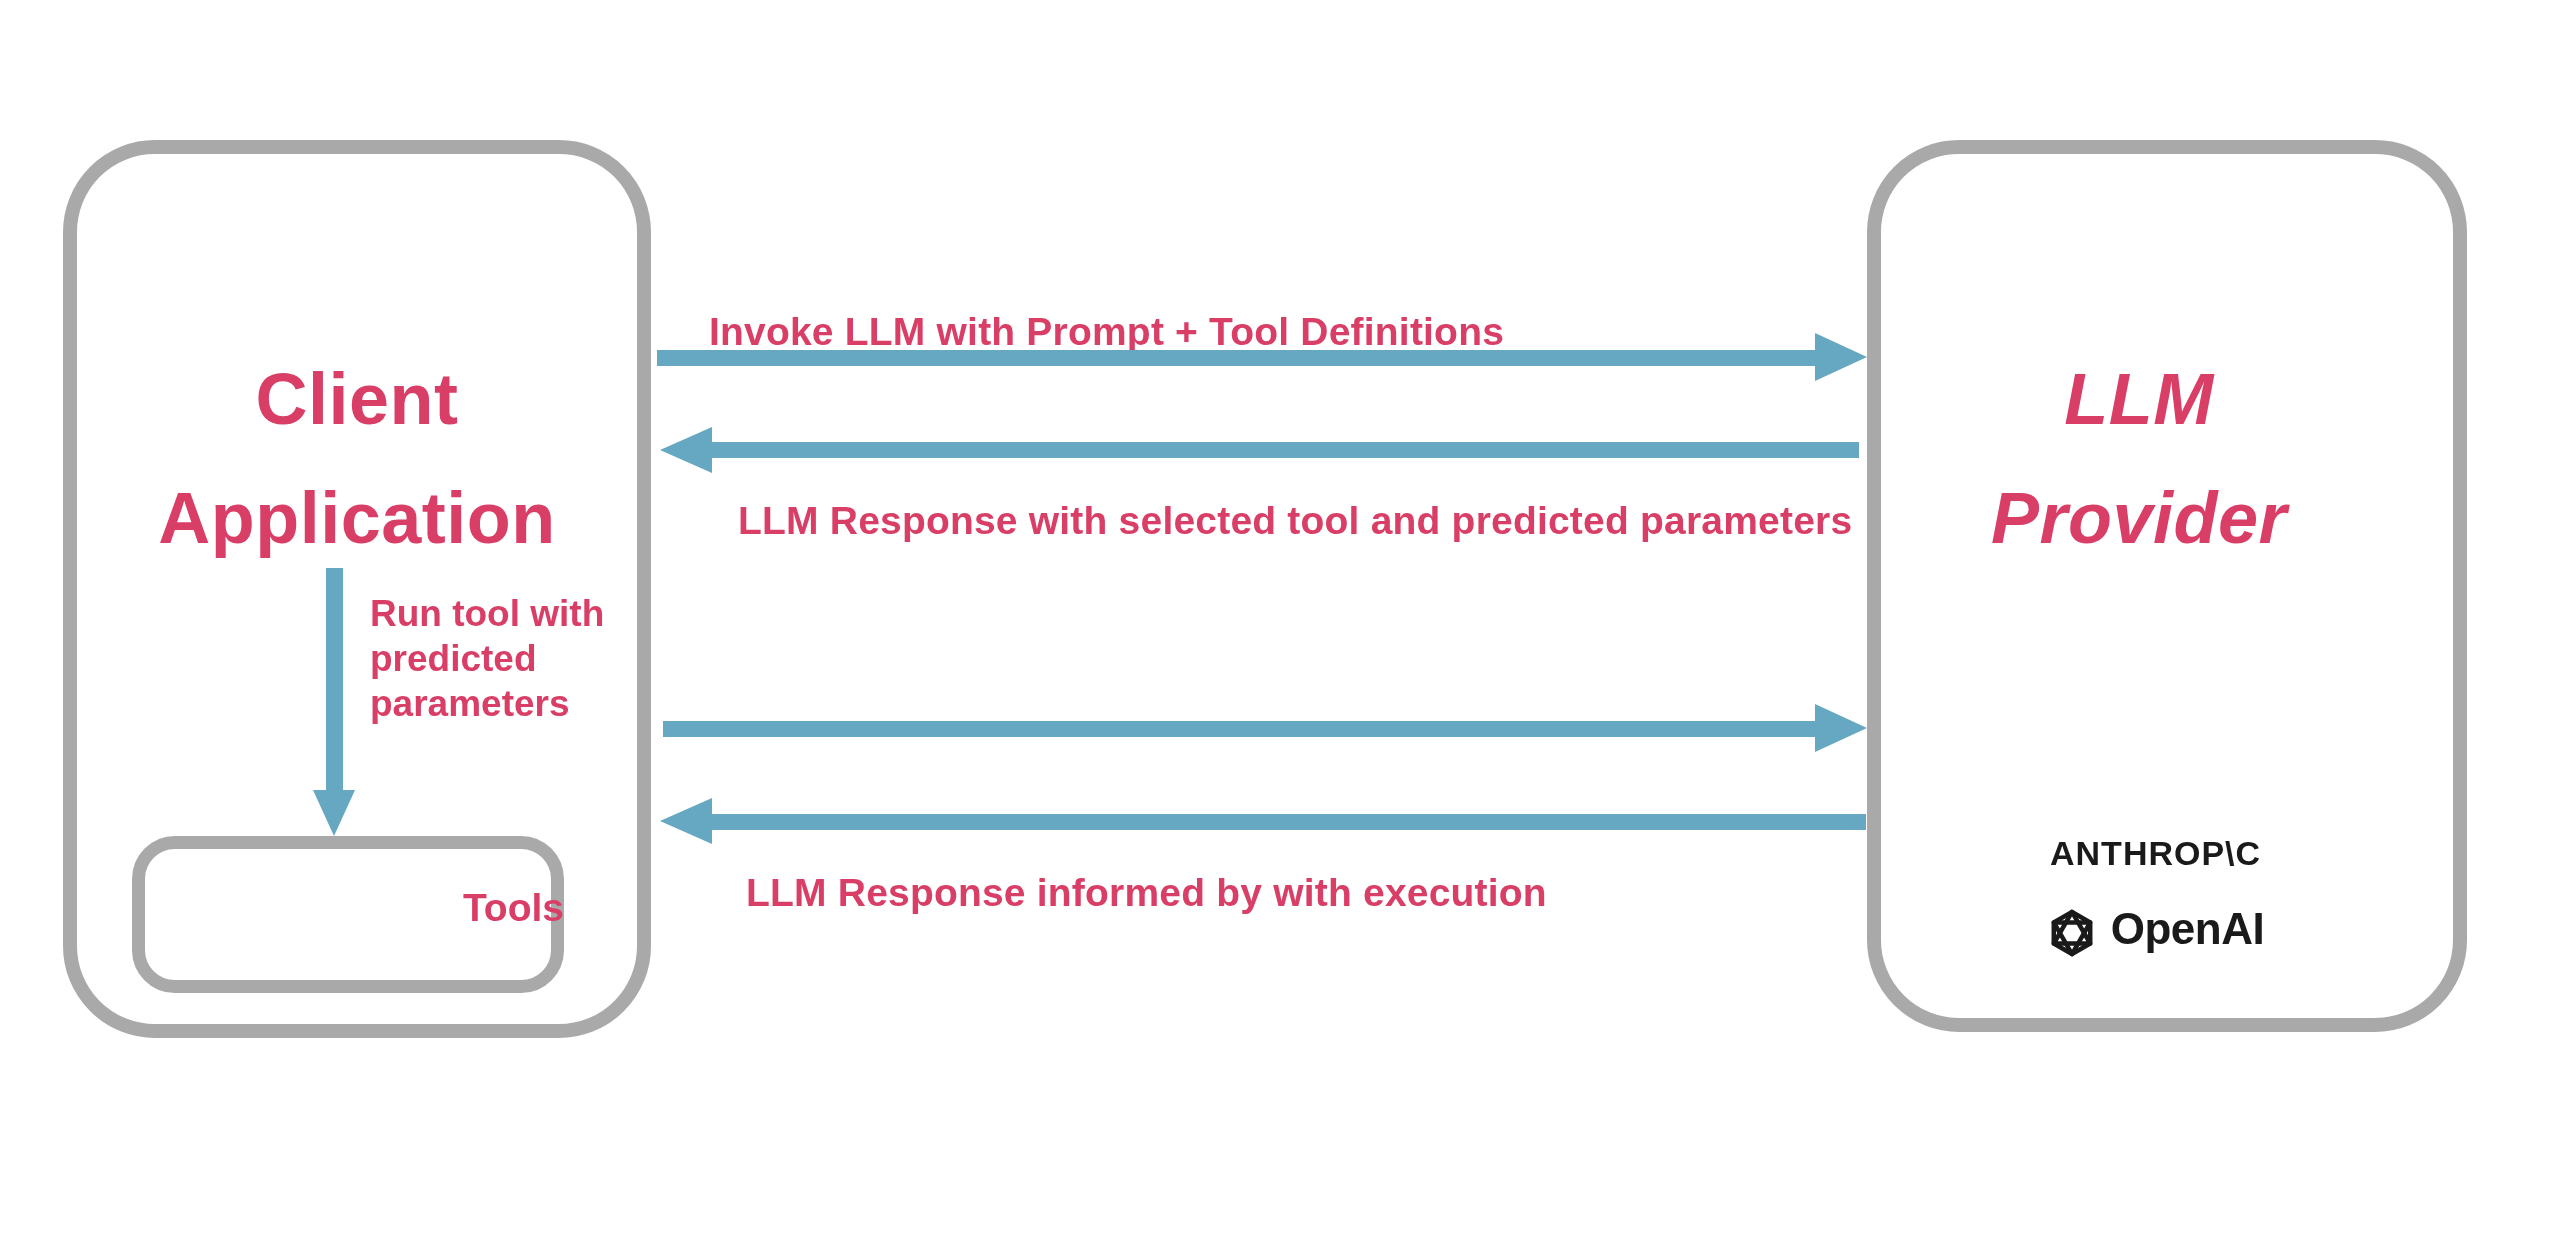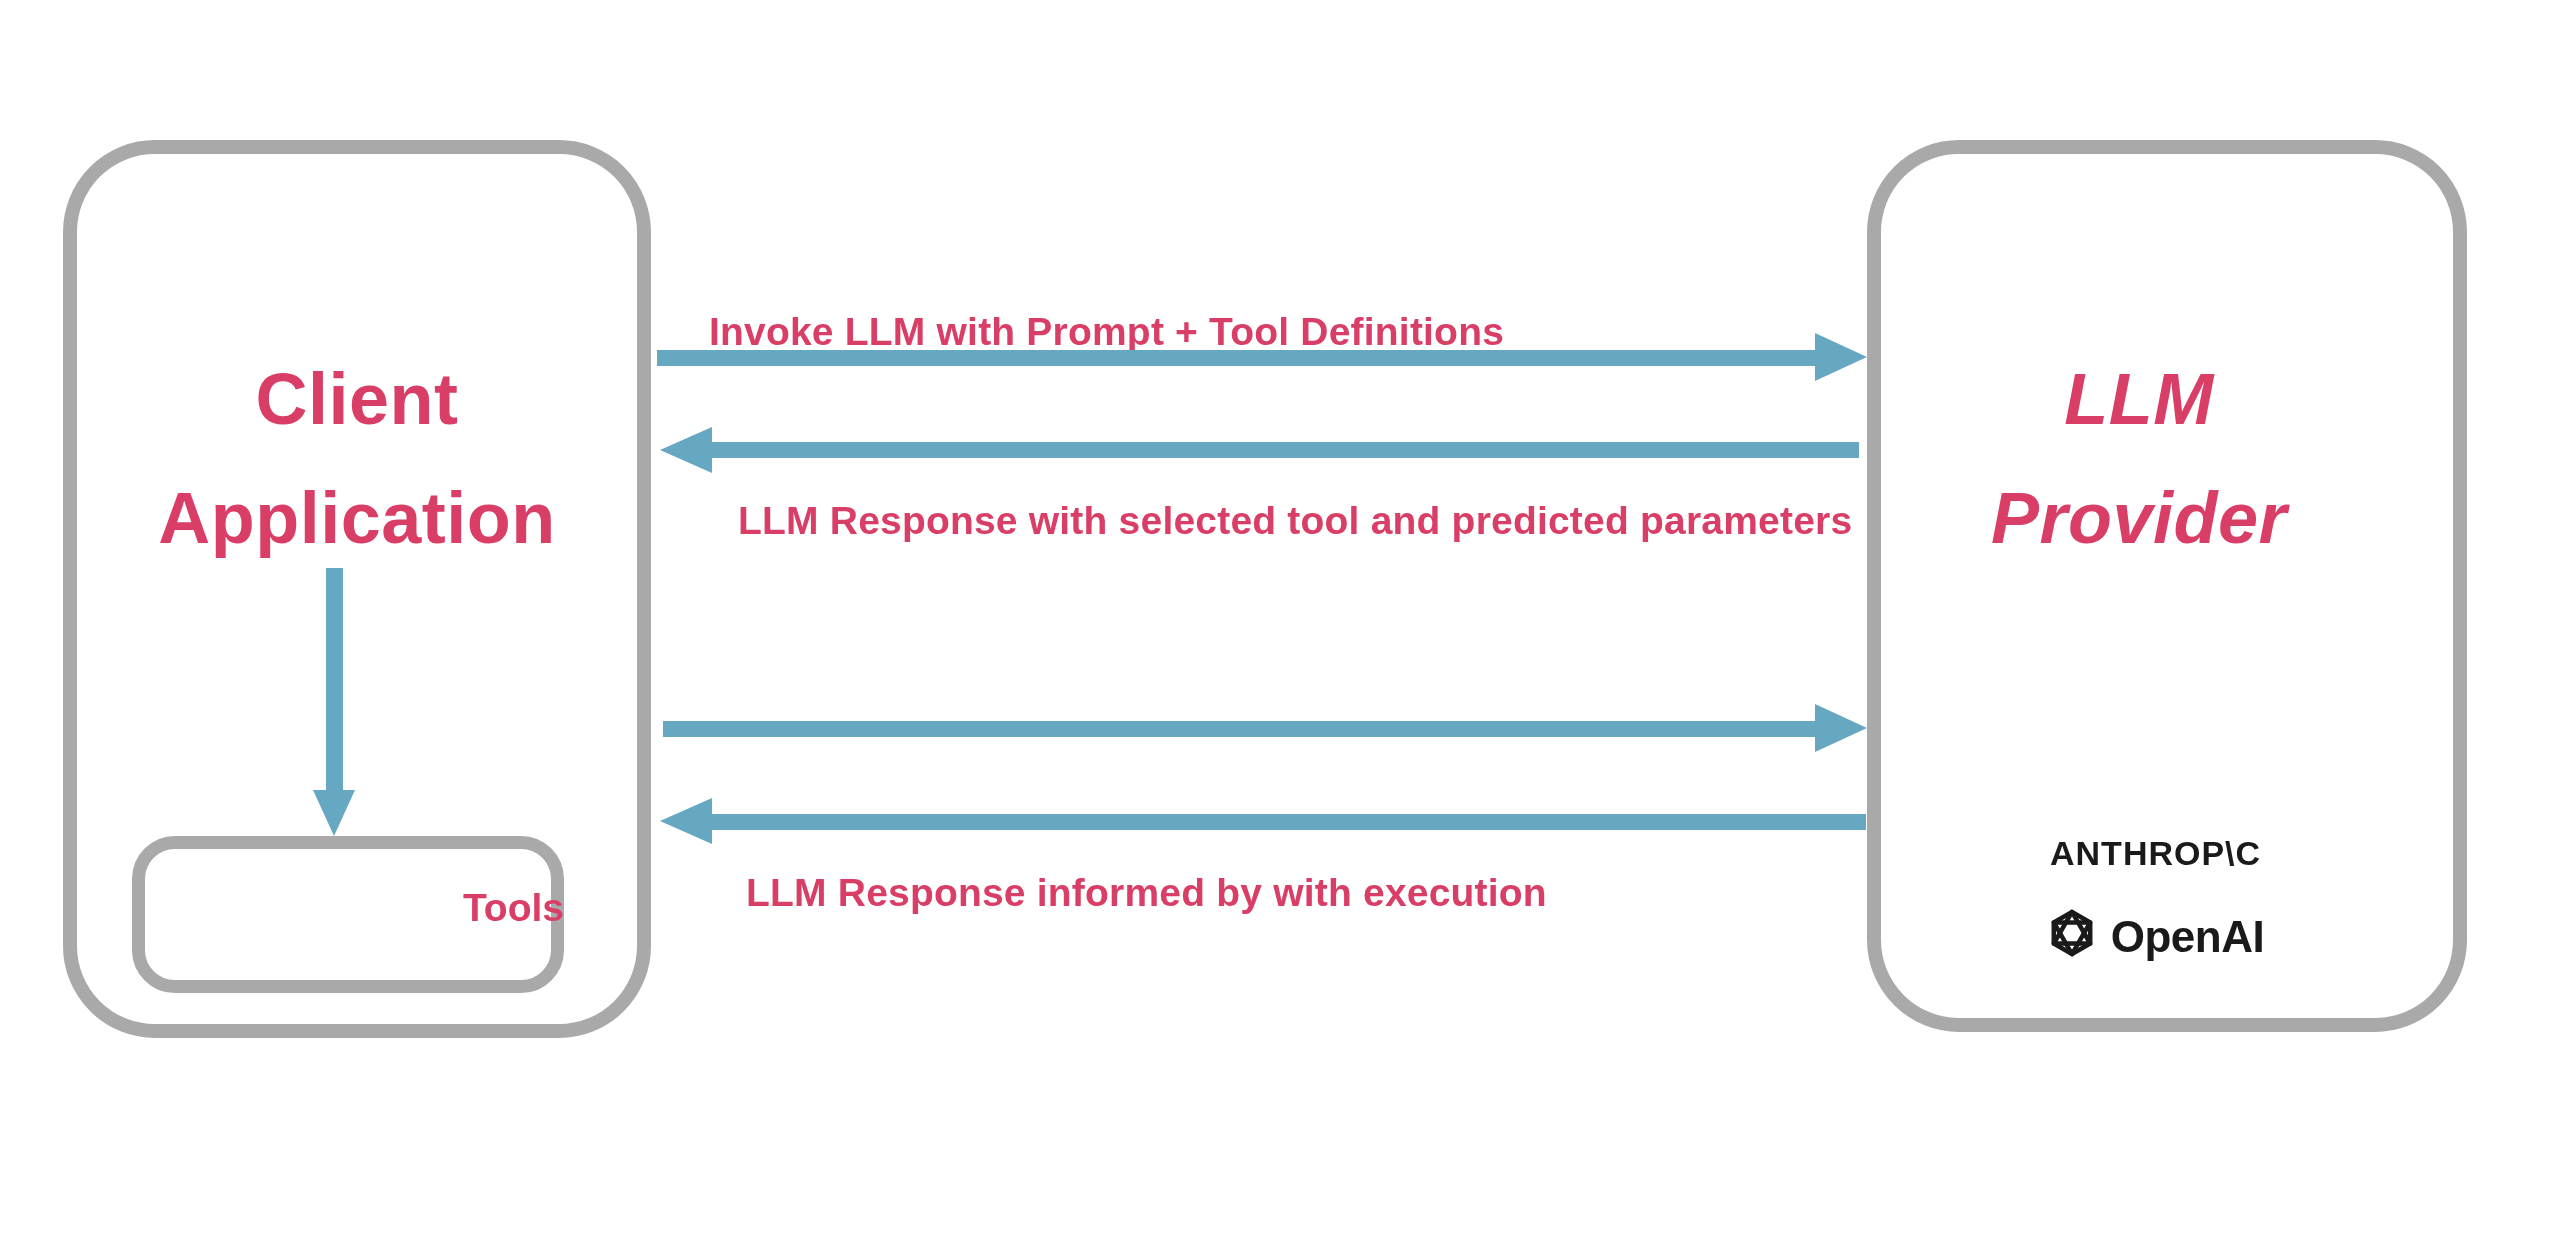--- a/index.html
+++ b/index.html
@@ -126,21 +126,21 @@
     color: var(--ink);
     font-weight: bold;
     font-size: 34px;
     letter-spacing: 1px;
     white-space: nowrap;
   }
   .openai-logo {
     position: absolute;
     left: 2043px; top: 904px;
     display: flex;
-    align-items: flex-end;
+    align-items: flex-start;
     gap: 9.7px;
     color: var(--ink);
   }
   .openai-mark { width: 58px; height: 58px; display: block; }
   .openai-wordmark {
     font-weight: bold;
     font-size: 44px;
     letter-spacing: -0.5px;
     white-space: nowrap;
   }
@@ -162,20 +162,23 @@
   <div class="tools-label">Tools</div>
 
   <div class="msg-label msg-1">Invoke LLM with Prompt + Tool Definitions</div>
   <div class="shaft a1-shaft"></div>
   <div class="head-right a1-head"></div>
 
   <div class="head-left a2-head"></div>
   <div class="shaft a2-shaft"></div>
   <div class="msg-label msg-2">LLM Response with selected tool and predicted parameters</div>
 
+  <div class="run-note">Run tool with
+predicted
+parameters</div>
   <div class="shaft down-shaft"></div>
   <div class="head-down down-head"></div>
 
   <div class="shaft a3-shaft"></div>
   <div class="head-right a3-head"></div>
 
   <div class="head-left a4-head"></div>
   <div class="shaft a4-shaft"></div>
   <div class="msg-label msg-4">LLM Response informed by with execution</div>
 

